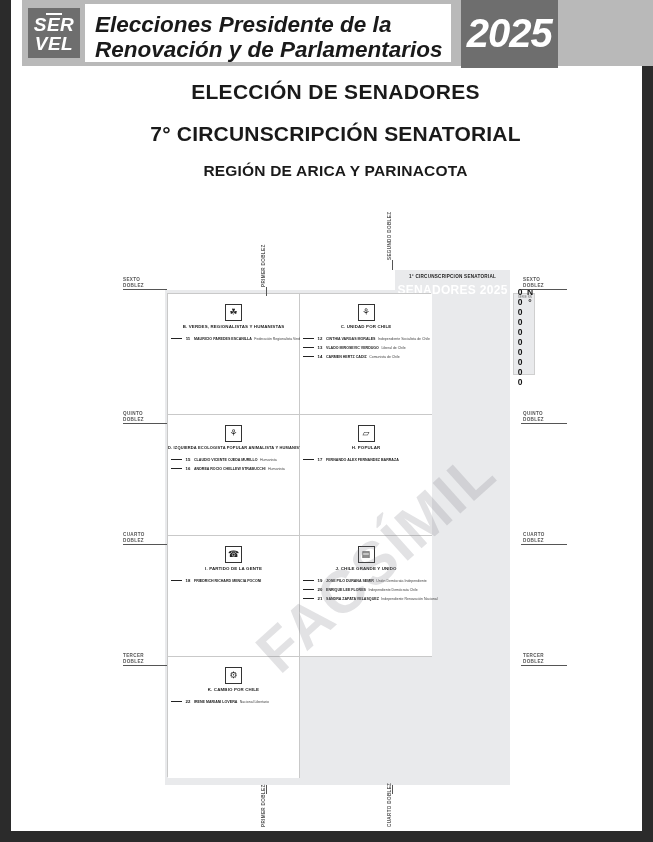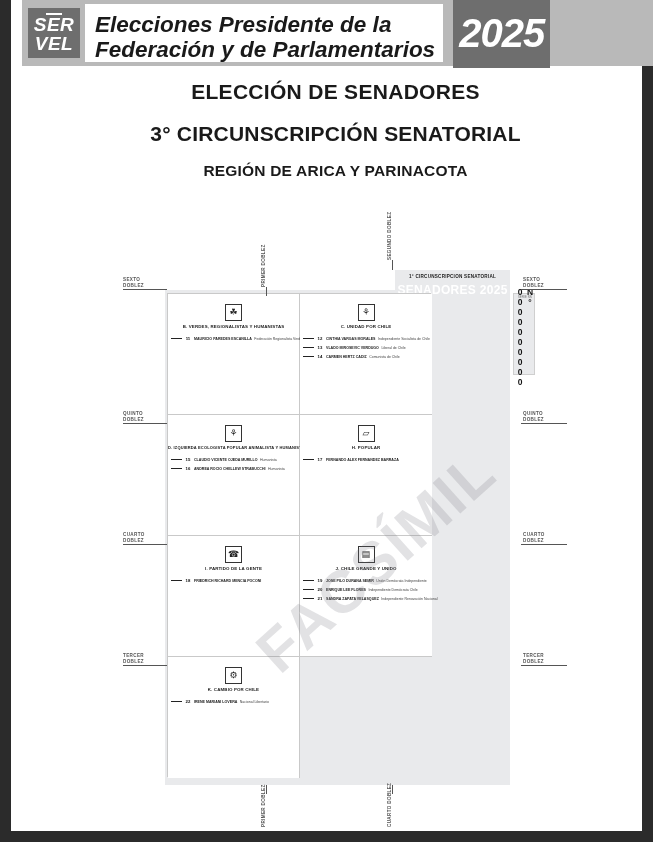--- a/index.html
+++ b/index.html
@@ -158,28 +158,28 @@
 <div class="page">
 
   <div class="servel-bar">
     <div class="servel-logo">
       <span class="bar"></span>
       <span class="ln">SER</span>
       <span class="ln">VEL</span>
     </div>
     <div class="servel-title">
       <span class="t1">Elecciones Presidente de la</span>
-      <span class="t2">Federación y de Parlamentarios</span>
+      <span class="t2">Renovación y de Parlamentarios</span>
     </div>
     <div class="servel-year">2025</div>
   </div>
 
   <div class="titles">
     <div class="title-main">ELECCIÓN DE SENADORES</div>
-    <div class="title-sub">3° CIRCUNSCRIPCIÓN SENATORIAL</div>
+    <div class="title-sub">7° CIRCUNSCRIPCIÓN SENATORIAL</div>
     <div class="title-region">REGIÓN DE ARICA Y PARINACOTA</div>
   </div>
 
   <div class="ballot">
 
     <div class="sheet"></div>
 
     <div class="ballot-head">
       <div class="bh-line1">1° CIRCUNSCRIPCION SENATORIAL</div>
       <div class="bh-line2">SENADORES 2025</div>

